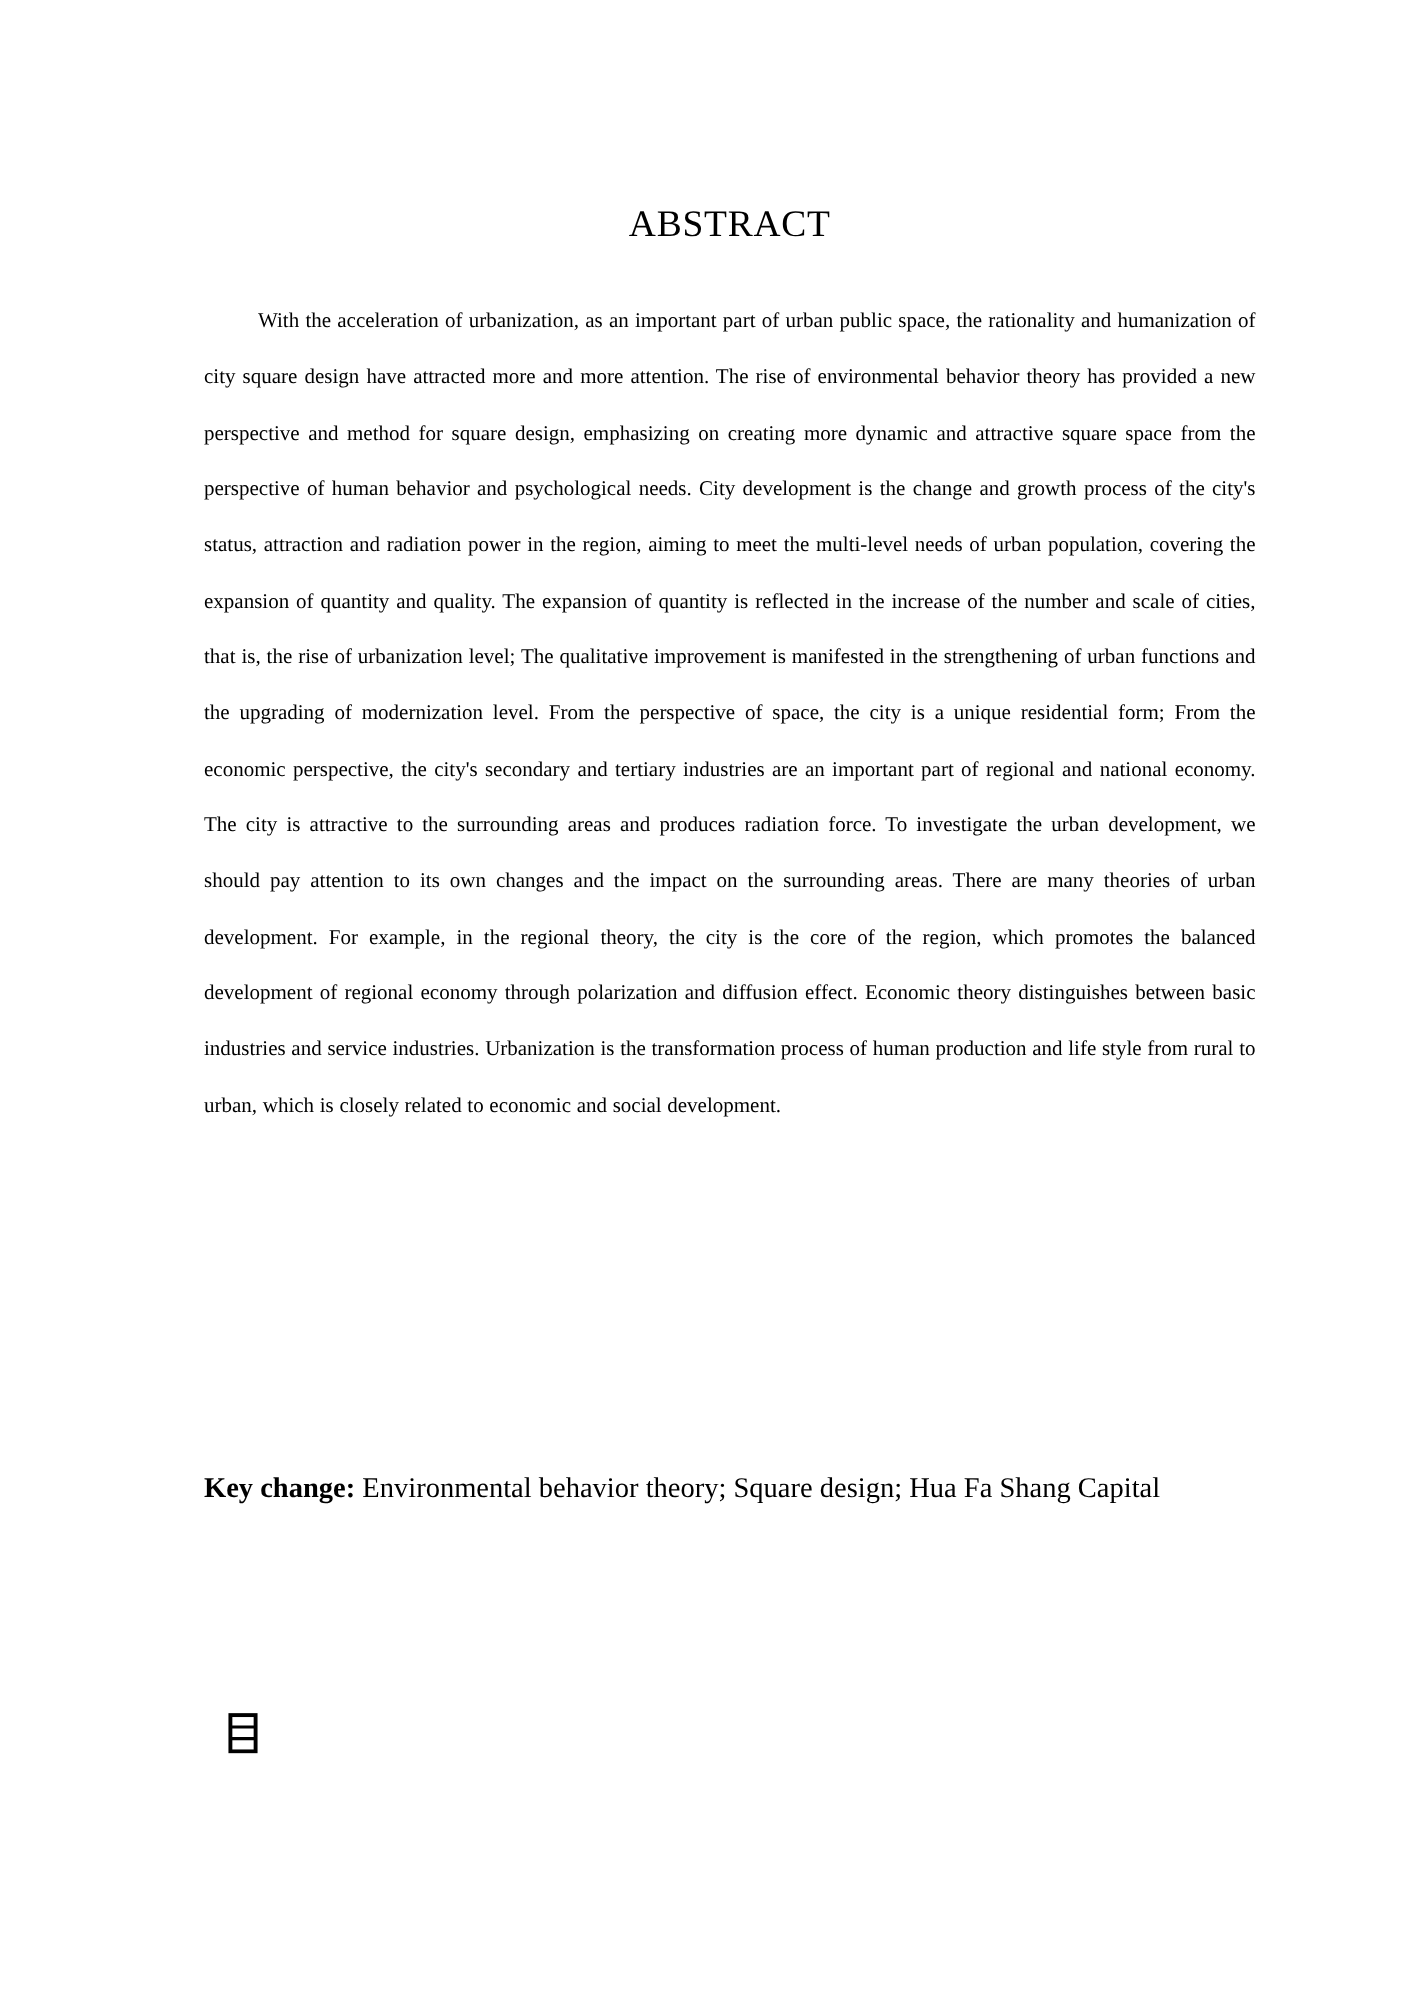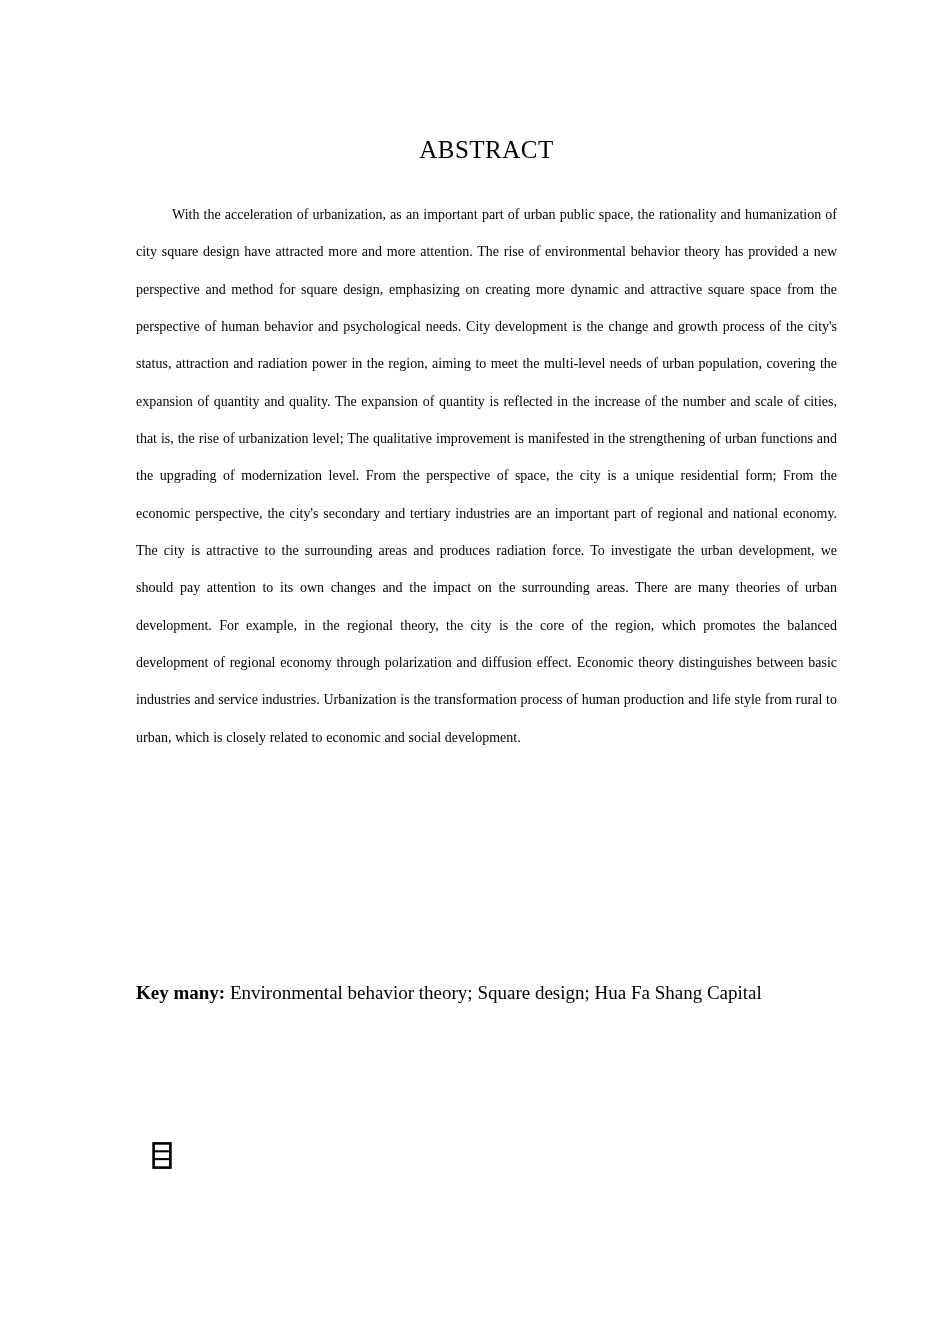--- a/index.html
+++ b/index.html
@@ -70,21 +70,21 @@
 </head>
 <body>
 
 <div class="page">
 
   <h1 class="doc-title">ABSTRACT</h1>
 
   <p class="abstract-paragraph">With the acceleration of urbanization, as an important part of urban public space, the rationality and humanization of city square design have attracted more and more attention. The rise of environmental behavior theory has provided a new perspective and method for square design, emphasizing on creating more dynamic and attractive square space from the perspective of human behavior and psychological needs. City development is the change and growth process of the city's status, attraction and radiation power in the region, aiming to meet the multi-level needs of urban population, covering the expansion of quantity and quality. The expansion of quantity is reflected in the increase of the number and scale of cities, that is, the rise of urbanization level; The qualitative improvement is manifested in the strengthening of urban functions and the upgrading of modernization level. From the perspective of space, the city is a unique residential form; From the economic perspective, the city's secondary and tertiary industries are an important part of regional and national economy. The city is attractive to the surrounding areas and produces radiation force. To investigate the urban development, we should pay attention to its own changes and the impact on the surrounding areas. There are many theories of urban development. For example, in the regional theory, the city is the core of the region, which promotes the balanced development of regional economy through polarization and diffusion effect. Economic theory distinguishes between basic industries and service industries. Urbanization is the transformation process of human production and life style from rural to urban, which is closely related to economic and social development.</p>
 
   <p class="keywords-line">
-    <span class="keywords-label">Key many:</span><span class="keywords-text">Environmental behavior theory; Square design; Hua Fa Shang Capital</span>
+    <span class="keywords-label">Key change:</span><span class="keywords-text">Environmental behavior theory; Square design; Hua Fa Shang Capital</span>
   </p>
 
   <div class="toc-character" role="img" aria-label="目">
     <svg width="20" height="27" viewBox="0 0 20 27">
       <rect x="1.6" y="1.4" width="16.8" height="24.2" fill="none" stroke="#000000" stroke-width="2.6"></rect>
       <line x1="2" y1="9.3" x2="18" y2="9.3" stroke="#000000" stroke-width="2.1"></line>
       <line x1="2" y1="17.1" x2="18" y2="17.1" stroke="#000000" stroke-width="2.1"></line>
     </svg>
   </div>
 

